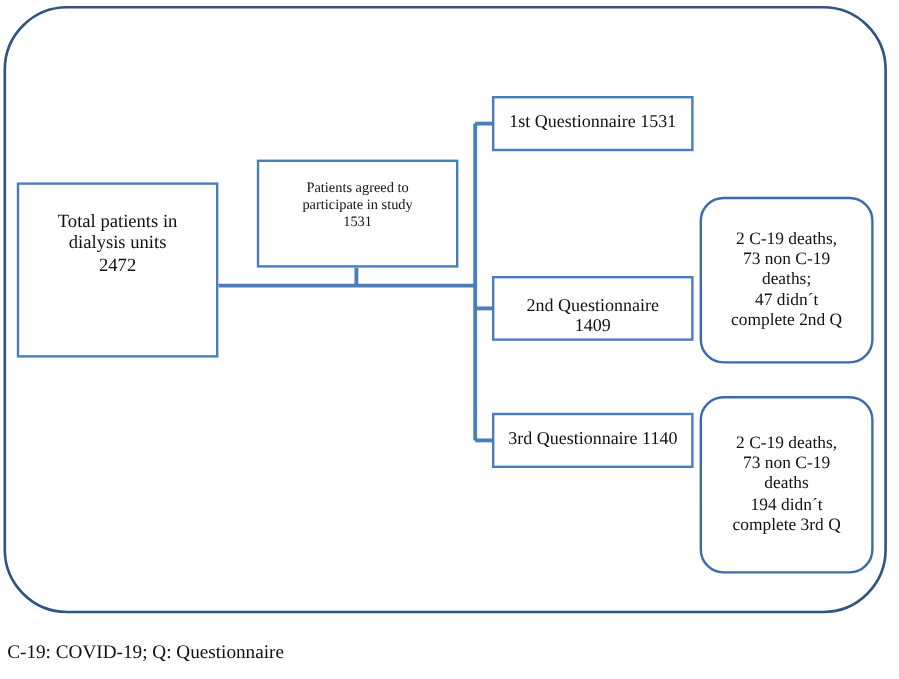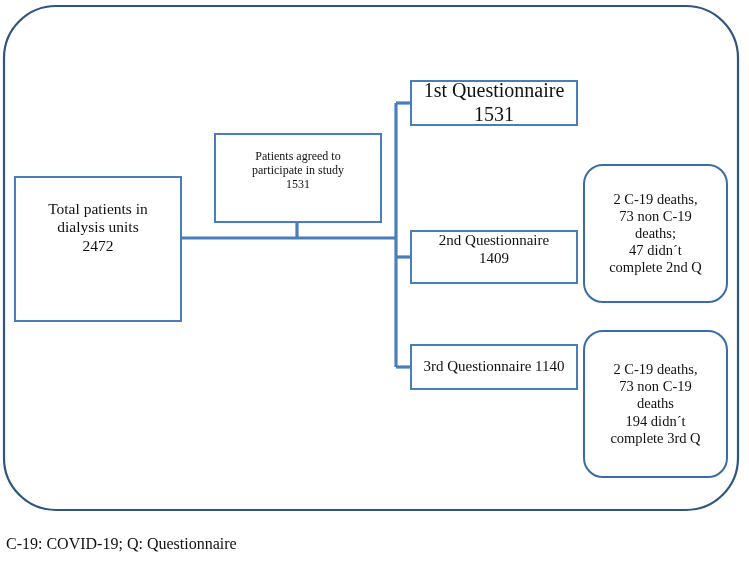--- a/index.html
+++ b/index.html
@@ -44,39 +44,39 @@
     align-items: flex-start;
   }
   .round-node {
     border-radius: 20px;
     border-width: 2px;
     border-color: #3c6ca8;
     align-items: center;
   }
   
   #node-total {
-    left: 14px; top: 176px; width: 168px; height: 146px;
+    left: 14px; top: 152px; width: 168px; height: 146px;
     font-size: 15.5px;
     padding-top: 22px;
   }
   #node-agreed {
     left: 214px; top: 133px; width: 168px; height: 90px;
     font-size: 12px;
     padding-top: 14px;
   }
   #node-q1 {
     left: 410px; top: 80px; width: 168px; height: 46px;
-    font-size: 20px;
+    font-size: 15px;
     align-items: center;
     padding-top: 0;
   }
   #node-q2 {
     left: 410px; top: 230px; width: 168px; height: 54px;
     font-size: 15px;
-    align-items: flex-start;
+    align-items: flex-end;
     padding-top: 0;
   }
   #node-q3 {
     left: 410px; top: 344px; width: 168px; height: 46px;
     font-size: 15px;
     align-items: center;
     padding-top: 0;
   }
   #node-loss2 {
     left: 583px; top: 164px; width: 145px; height: 139px;

